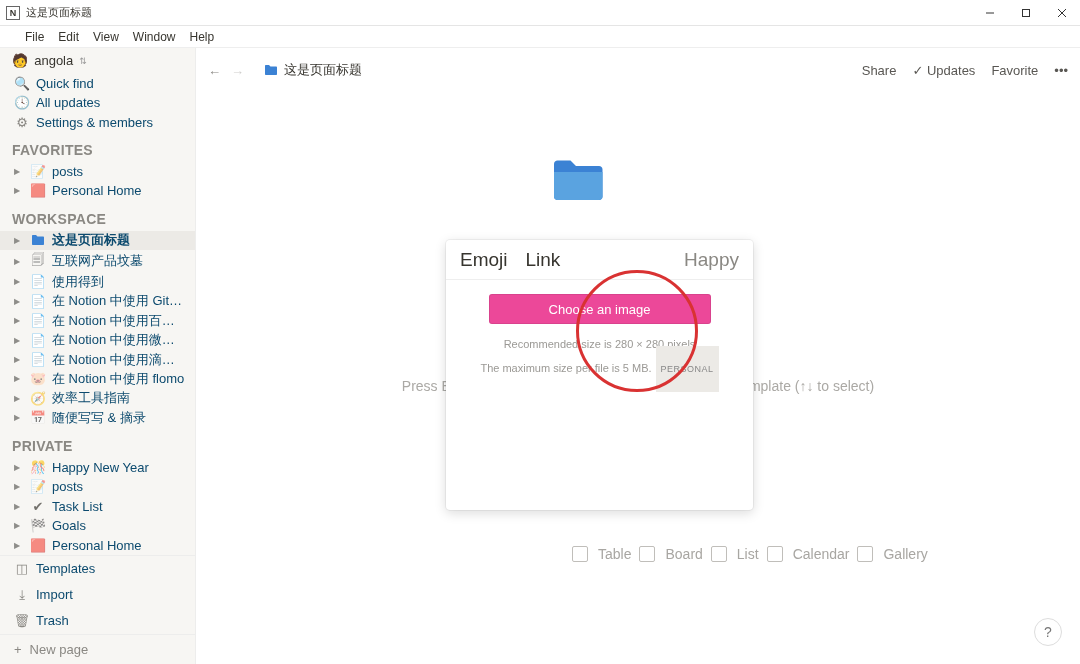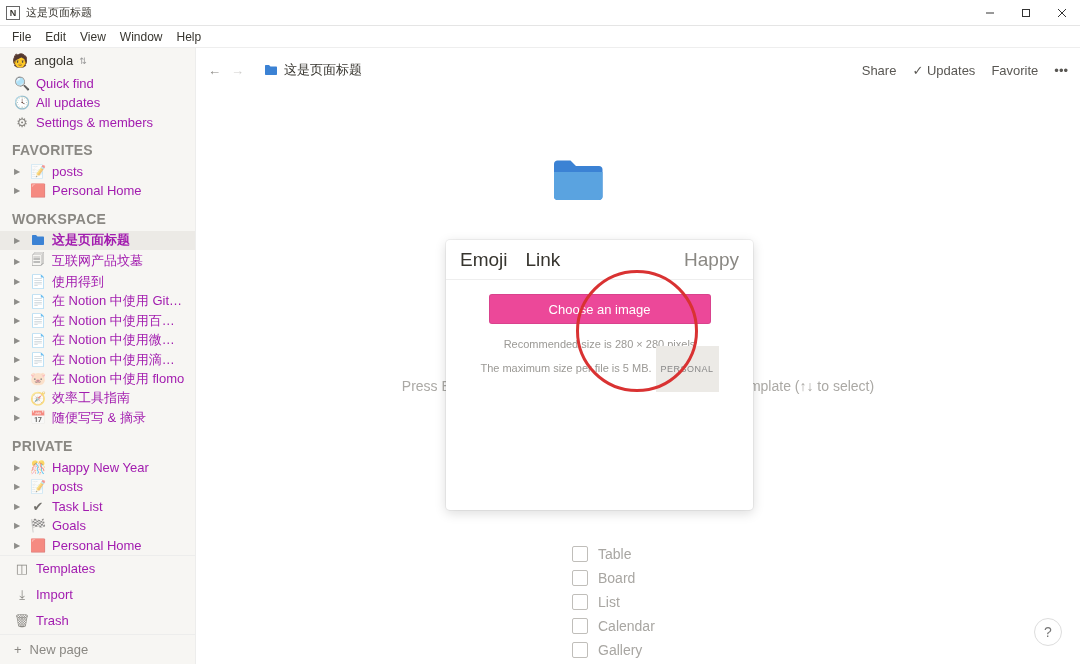--- a/index.html
+++ b/index.html
@@ -5,46 +5,46 @@
 * { margin:0; padding:0; box-sizing:border-box; font-family:-apple-system,"Segoe UI",Helvetica,Arial,sans-serif; }
 body { width:1080px; height:664px; overflow:hidden; background:#fff; color:#37352f; }
 
 .titlebar { height:26px; display:flex; align-items:center; justify-content:space-between; border-bottom:1px solid #e5e5e5; font-size:11px; }
 .titlebar-left { display:flex; align-items:center; gap:6px; padding-left:6px; }
 .titlebar-right { display:flex; align-items:center; }
 .winbtn { width:36px; height:26px; display:flex; align-items:center; justify-content:center; }
 .winbtn svg { width:10px; height:10px; }
 .app-icon { width:14px; height:14px; border:1px solid #666; display:flex; align-items:center; justify-content:center; font-size:9px; font-weight:700; }
 
-.menubar { height:22px; display:flex; align-items:center; gap:14px; padding-left:12px; font-size:12px; border-bottom:1px solid #eee; }
+.menubar { height:22px; display:flex; align-items:center; gap:14px; padding-left:25px; font-size:12px; border-bottom:1px solid #eee; }
 .menubar span { cursor:default; }
 
 .app { display:flex; height:616px; }
 .sidebar { width:196px; background:#f7f6f3; display:flex; flex-direction:column; font-size:13px; color:#19171199; overflow:hidden; border-right:1px solid #ededec; }
 .sb-row { display:flex; align-items:center; height:26px; padding:0 8px 0 14px; gap:6px; cursor:default; }
 .sb-row.hover { background:#eceae6; }
-.sb-row .name { white-space:nowrap; overflow:hidden; text-overflow:ellipsis; flex:1; color:#a21caf; }
+.sb-row .name { white-space:nowrap; overflow:hidden; text-overflow:ellipsis; flex:1; color:#0c4a6e; }
 .sb-header { display:flex; align-items:center; height:34px; padding-left:12px; gap:6px; font-weight:500; color:#37352f; }
 .sb-header .chev { font-size:9px; color:#999; }
 .sb-section { font-size:14px; font-weight:600; color:#8a8883; padding:10px 0 4px 12px; letter-spacing:0.3px; }
 .tri { width:10px; font-size:8px; color:#8e8d89; }
 .pg-icon { width:16px; display:flex; justify-content:center; font-size:13px; }
 .sb-bottom { margin-top:auto; border-top:1px solid #ededec; }
 .sb-new { height:40px; display:flex; align-items:center; gap:8px; padding-left:14px; color:#8a8883; border-top:1px solid #ededec; }
 .sb-icon { width:16px; color:#8a8883; display:flex; justify-content:center; }
 
 .main { flex:1; position:relative; display:flex; flex-direction:column; }
 .topbar { height:44px; display:flex; align-items:center; padding:0 12px; font-size:13px; }
 .topbar .nav { display:flex; align-items:center; gap:10px; color:#8a8883; }
 .topbar .crumb { display:flex; align-items:center; gap:6px; color:#37352f; margin-left:10px; }
 .topbar-right { margin-left:auto; display:flex; align-items:center; gap:16px; color:#595753; }
 .content { flex:1; display:flex; flex-direction:column; align-items:center; padding-top:64px; position:relative; }
 .big-icon { width:56px; height:48px; margin-bottom:10px; margin-left:-120px; }
 .hint { color:#aba9a5; font-size:14px; position:absolute; top:286px; }
-.tmpl-list { position:absolute; top:454px; left:376px; display:flex; flex-direction:column; gap:8px; color:#a8a6a2; font-size:14px; }
+.tmpl-list { position:absolute; top:454px; left:376px; display:flex; gap:8px; color:#a8a6a2; font-size:14px; }
 .tmpl-item { display:flex; align-items:center; gap:10px; }
 .tmpl-icon { width:16px; height:16px; border:1.3px solid #c0beba; border-radius:2px; position:relative; }
 
 .popup { position:absolute; top:192px; left:250px; width:307px; height:270px; background:#fff; border-radius:4px; box-shadow:0 0 0 1px rgba(15,15,15,0.05),0 3px 12px rgba(15,15,15,0.15); }
 .tabs { display:flex; align-items:center; height:40px; padding:0 14px; font-size:19px; gap:18px; position:relative; }
 .tabs .tab { color:#37352f; height:100%; display:flex; align-items:center; }
 .tabs .tab.active { border-bottom:2px solid #37352f; font-weight:500; }
 .tabs .remove { margin-left:auto; color:#8a8883; }
 .tabs::after { content:""; position:absolute; left:0; right:0; bottom:0; height:1px; background:#eee; }
 .upload-body { padding:14px 18px 0; text-align:center; }

